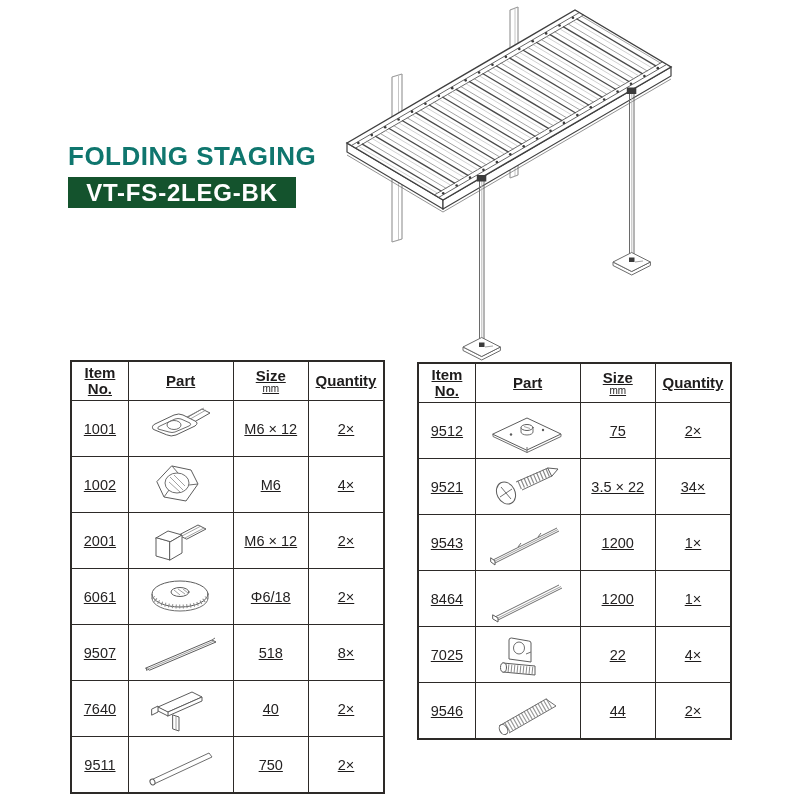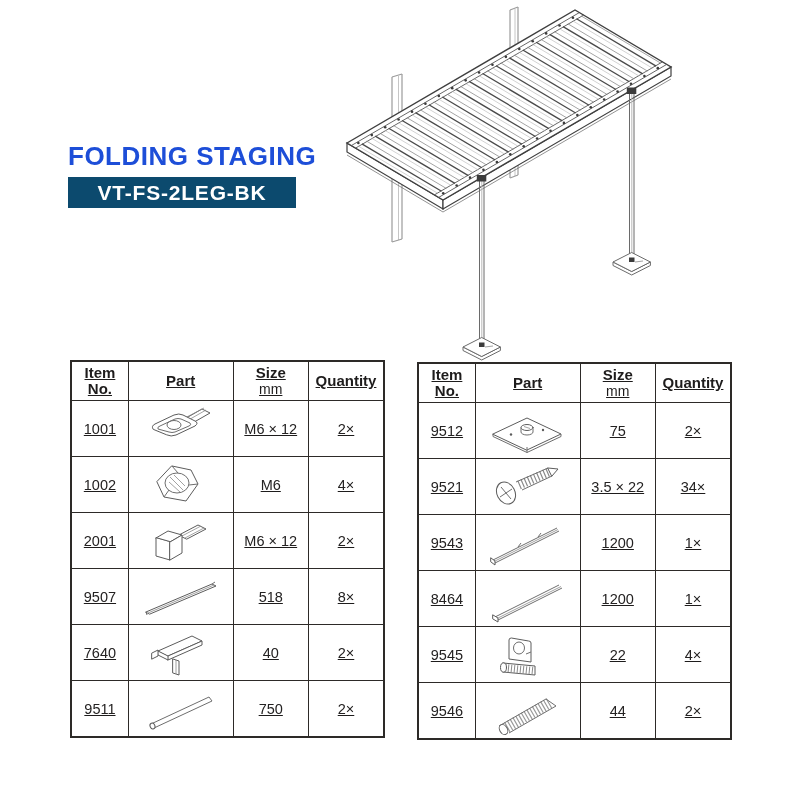--- a/index.html
+++ b/index.html
@@ -1,32 +1,32 @@
 <!DOCTYPE html>
 <html><head>
 <meta charset="utf-8">
 <style>
   html,body{margin:0;padding:0;}
   body{width:800px;height:800px;background:#ffffff;position:relative;overflow:hidden;
        font-family:"Liberation Sans","DejaVu Sans",sans-serif;color:#1e1c1c;}
   .page-title{position:absolute;left:68px;top:141px;margin:0;font-size:26px;font-weight:800;
-       letter-spacing:.5px;color:#1d4ed8;}
-  .model-box{position:absolute;left:68px;top:177px;width:228px;height:31px;background:#0c4a6e;
-       color:#fff;font-size:21px;font-weight:700;letter-spacing:.8px;display:flex;
+       letter-spacing:.5px;color:#0f766e;}
+  .model-box{position:absolute;left:68px;top:177px;width:228px;height:31px;background:#14532d;
+       color:#fff;font-size:24px;font-weight:700;letter-spacing:.8px;display:flex;
        align-items:center;justify-content:center;}
   .illustration{position:absolute;left:330px;top:0;width:470px;height:365px;}
   .parts-table{position:absolute;border-collapse:collapse;table-layout:fixed;background:#fff;}
   .parts-table.left{left:70px;top:360px;width:315px;}
   .parts-table.right{left:417px;top:362px;width:315px;}
   .parts-table,.parts-table td,.parts-table th{border:1px solid #2d2a28;}
   .parts-table{border:2px solid #2d2a28;text-decoration:underline;}
   .parts-table th{height:34px;font-size:15px;font-weight:700;line-height:1.08;padding:2px 0;}
   .parts-table td{height:55px;text-align:center;font-size:14.5px;color:#242222;padding:0;}
   .c-item{width:57px;} .c-part{width:104px;} .c-size{width:75px;} .c-qty{width:75px;}
-  .unit{font-weight:400;font-size:14px;}
+  .unit{font-weight:400;font-size:10px;}
   .part-cell svg{display:block;margin:0 auto;}
   .pi{stroke:#5c5c5c;stroke-width:1;fill:#ffffff;stroke-linejoin:round;stroke-linecap:round;}
   .pil{stroke:#8a8a8a;stroke-width:.8;fill:none;}
   .pid{stroke:#6e6e6e;fill:none;}
 </style>
 </head>
 <body>
 
 <h1 class="page-title">FOLDING STAGING</h1>
 <div class="model-box">
@@ -235,20 +235,36 @@
             <line class="pil" x1="47" y1="21" x2="66" y2="11"></line>
         <polygon class="pi" points="18,21 30,14 44,18 32,25"></polygon>
         <polygon class="pi" points="18,21 18,39 32,43 32,25"></polygon>
         <polygon class="pi" points="32,25 44,18 44,36 32,43"></polygon>
       </svg>
     </td>
     <td>M6 × 12</td>
     <td>2×</td>
   </tr>
   <tr>
+    <td>6061</td>
+    <td class="part-cell">
+      <svg viewBox="0 0 86 48" width="86" height="48">
+        <ellipse class="pi" cx="42" cy="21" rx="28" ry="13"></ellipse>
+        <path class="pid" d="M14,21 L14,25 A28,13 0 0 0 70,25 L70,21"></path>
+        <path d="M15,24 A28,13 0 0 0 69,24" fill="none" stroke="#8a8a8a" stroke-width="4" stroke-dasharray="1 2.6"></path>
+        <ellipse class="pi" cx="42" cy="19" rx="9" ry="4.5"></ellipse>
+        <line class="pil" x1="36" y1="17" x2="42" y2="22"></line>
+            <line class="pil" x1="40" y1="16" x2="47" y2="21"></line>
+            <line class="pil" x1="45" y1="16" x2="50" y2="20"></line>
+      </svg>
+    </td>
+    <td>Φ6/18</td>
+    <td>2×</td>
+  </tr>
+  <tr>
     <td>9507</td>
     <td class="part-cell">
       <svg viewBox="0 0 86 48" width="86" height="48">
         <polygon class="pi" points="8,39 74,11 78,13 12,41"></polygon>
         <line class="pil" x1="10" y1="40" x2="76" y2="12"></line>
         <line class="pid" x1="74" y1="11" x2="77" y2="9"></line>
             <line class="pid" x1="8" y1="39" x2="9" y2="42"></line>
       </svg>
     </td>
     <td>518</td>
@@ -359,21 +375,21 @@
         <line class="pid" x1="10" y1="42" x2="74" y2="10"></line>
         <line class="pid" x1="13" y1="45" x2="77" y2="13"></line>
         <polygon class="pi" points="8,40 13,43 13,47 8,44"></polygon>
         <line class="pil" x1="12" y1="43.5" x2="76" y2="11.5"></line>
       </svg>
     </td>
     <td>1200</td>
     <td>1×</td>
   </tr>
   <tr>
-    <td>9545</td>
+    <td>7025</td>
     <td class="part-cell">
       <svg viewBox="0 0 86 48" width="86" height="48">
         <path class="pi" d="M26,7 Q24,7 24,9 L24,28 L46,31 L46,12 Q46,10 44,10 Z"></path>
         <ellipse class="pid" cx="34" cy="17" rx="5.5" ry="6"></ellipse>
         <line class="pid" x1="46" y1="21" x2="41" y2="23"></line>
         <polygon class="pi" points="18,32 50,35 50,44 18,41"></polygon>
         <line x1="20" y1="37" x2="49" y2="40" stroke="#8a8a8a" stroke-width="8" stroke-dasharray="1 2"></line>
         <ellipse class="pi" cx="18.5" cy="36.5" rx="3" ry="4.6"></ellipse>
       </svg>
     </td>

